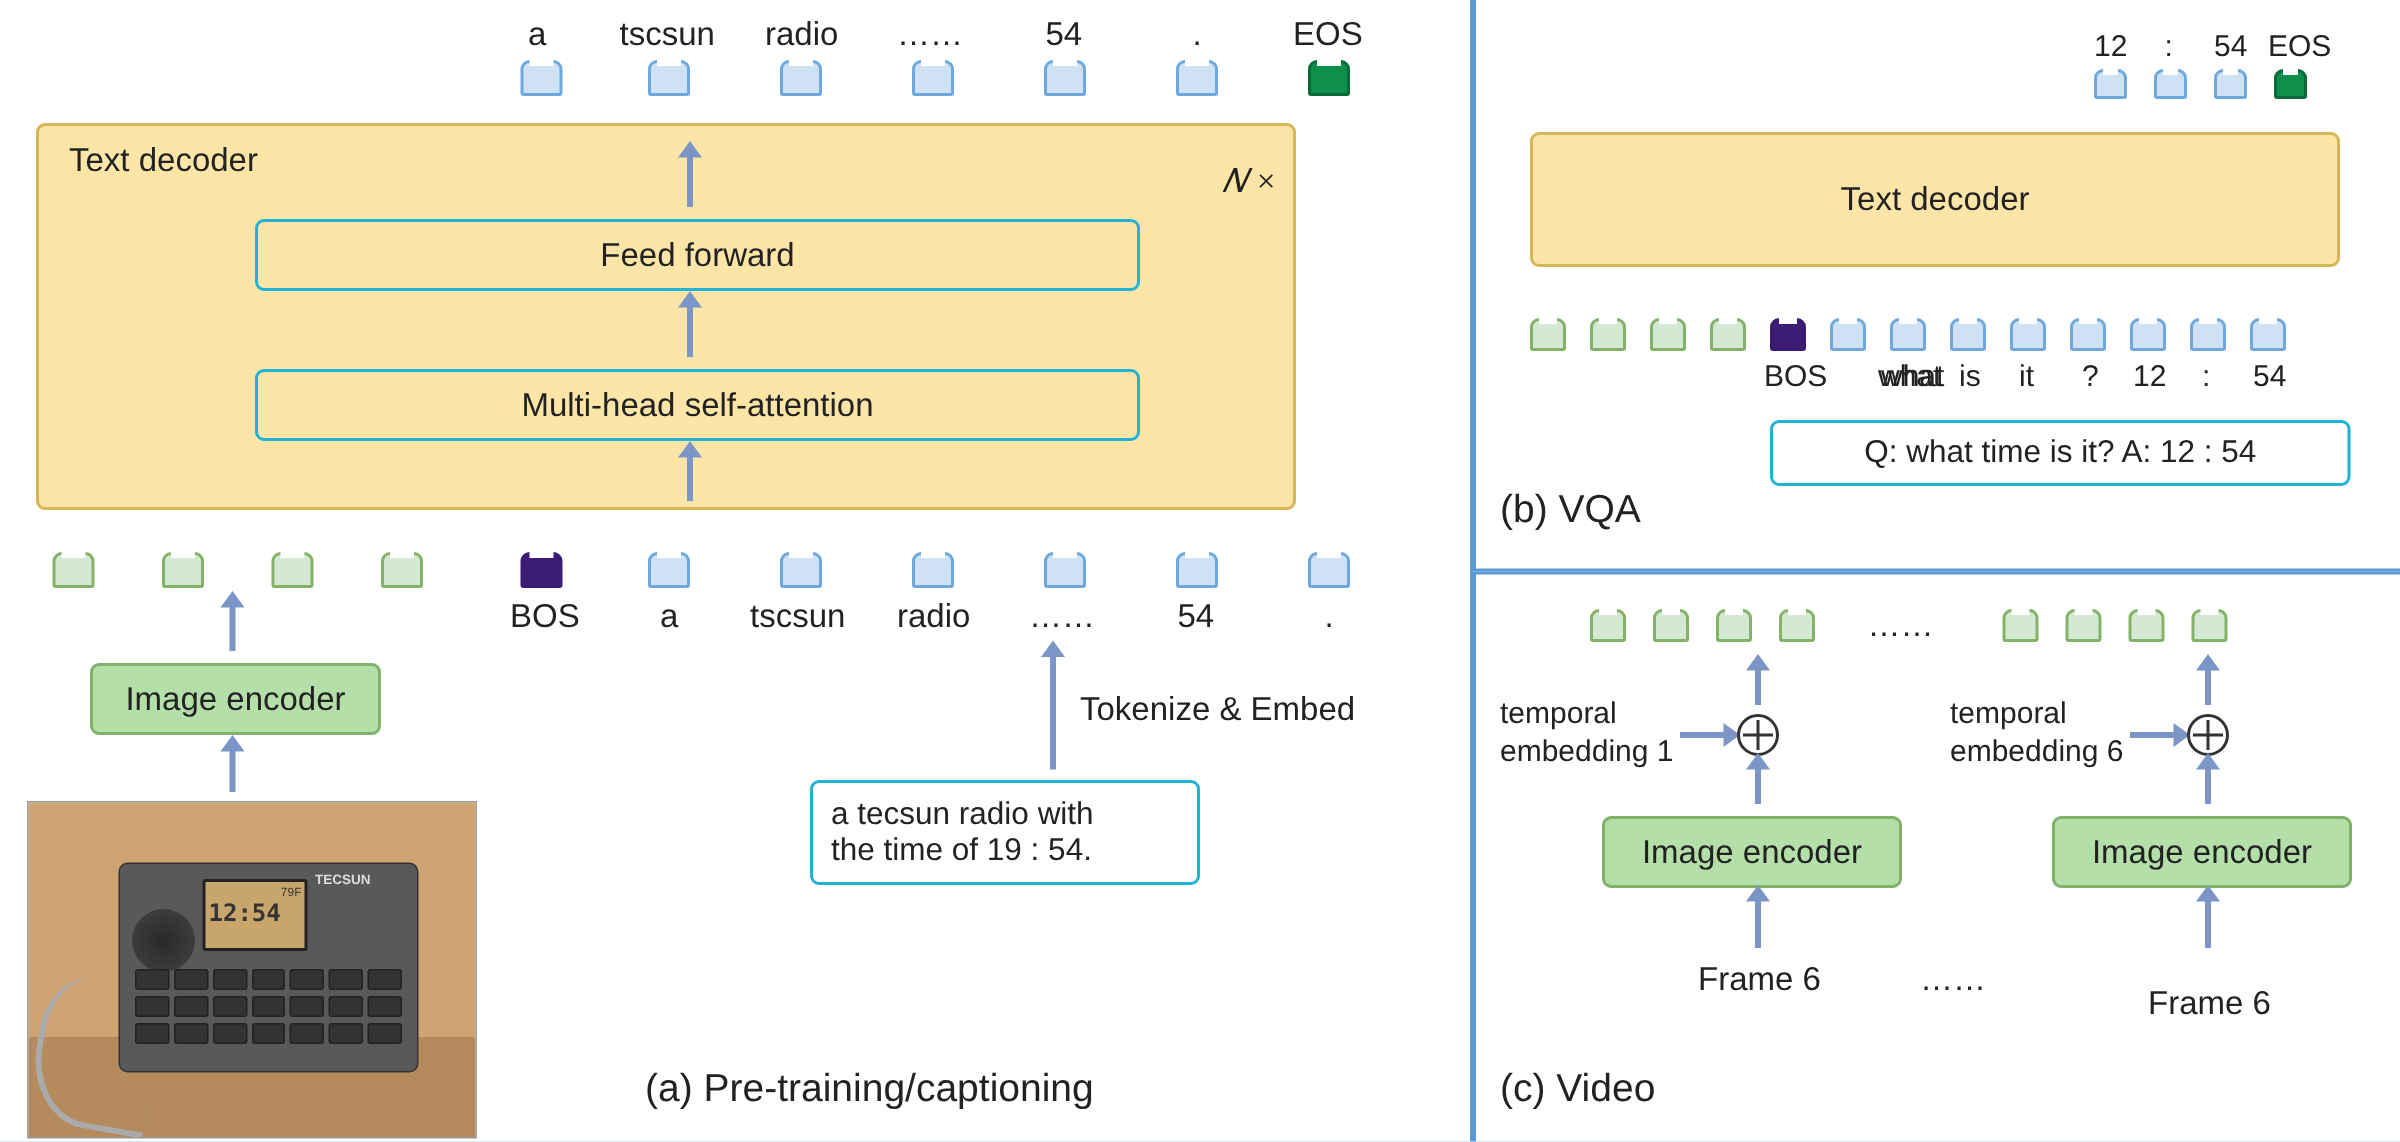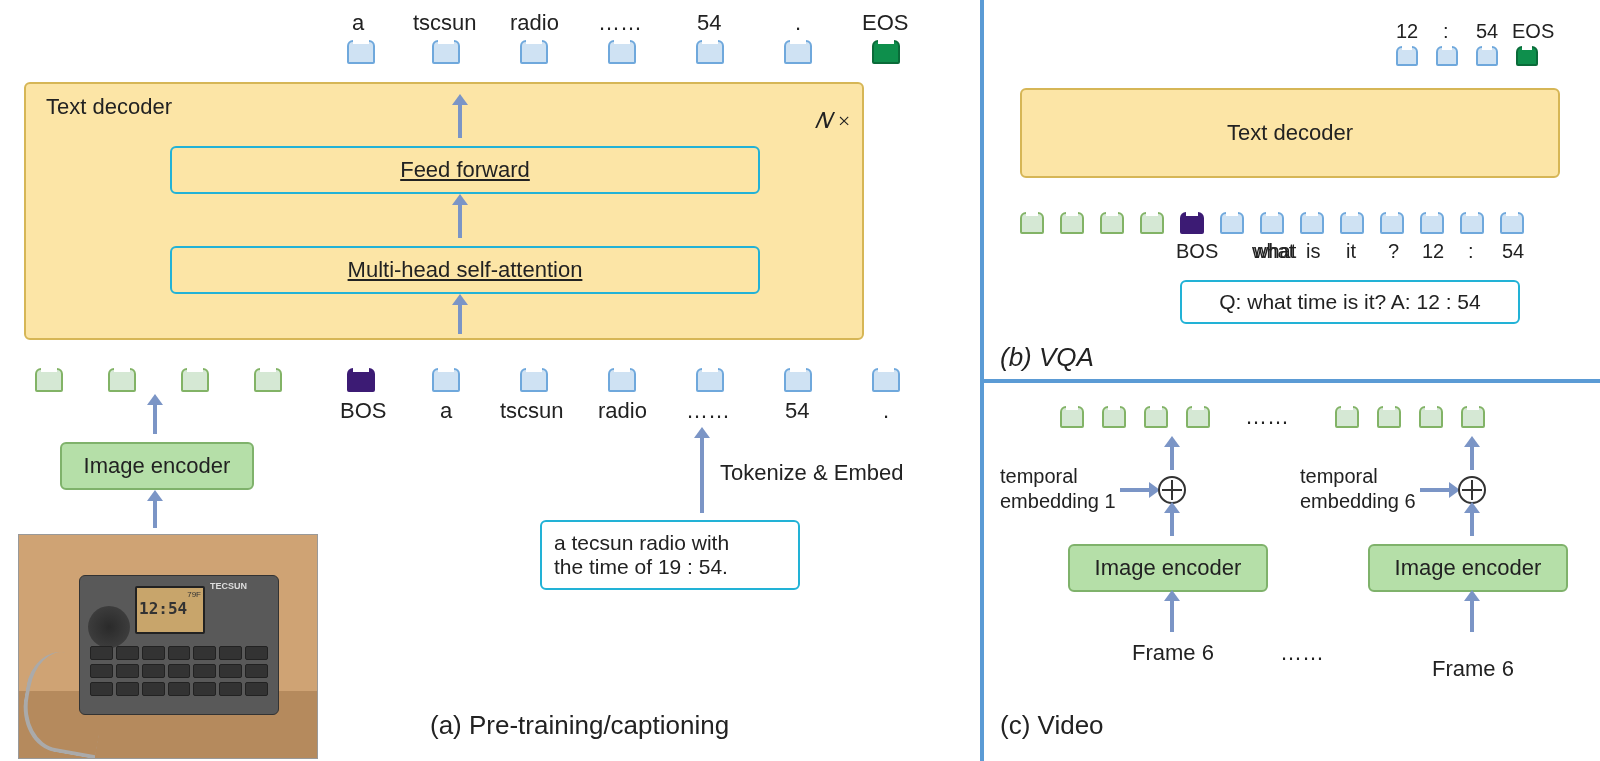--- a/index.html
+++ b/index.html
@@ -14,21 +14,21 @@
   .tok-eos   { background: #0e8f4c; border-color: #0a6b39; }
   .tok-small { width: 22px; height: 20px; }
   .tok-mid   { width: 24px; height: 22px; }
   .lbl { font-size: 22px; position: absolute; white-space: nowrap; }
   .lbl-sm { font-size: 20px; }
   .caption { font-size: 26px; position: absolute; }
   .block { border: 2px solid; border-radius: 6px; display: flex; align-items: center; justify-content: center; position: absolute; font-size: 22px; }
   .block-yellow { background: #fce5a6; border-color: #d6b656; }
   .block-green  { background: #b5dfa8; border-color: #7fb26b; }
   .block-cyanbd { background: #fff; border-color: #22b2d6; }
-  .inner-block { border: 2.5px solid #22b2d6; border-radius: 6px; position: absolute; display: flex; align-items: center; justify-content: center; font-size: 22px; background: #fce5a6; text-decoration: underline; }
+  .inner-block { border: 2.5px solid #22b2d6; border-radius: 6px; position: absolute; display: flex; align-items: center; justify-content: center; font-size: 22px; background: #fce5a6; }
   
   .arrow { position: absolute; background: #7b95c6; }
   .arrow-v { width: 4px; }
   .arrow-v::after { content: ""; position: absolute; left: -6px; top: -10px; border-left: 8px solid transparent; border-right: 8px solid transparent; border-bottom: 11px solid #7b95c6; }
   .arrow-h { height: 4px; }
   .arrow-h::after { content: ""; position: absolute; top: -6px; right: -10px; border-top: 8px solid transparent; border-bottom: 8px solid transparent; border-left: 11px solid #7b95c6; }
   .circle-plus { width: 28px; height: 28px; border: 2px solid #333; border-radius: 50%; position: absolute; background: #fff; }
   .circle-plus::before, .circle-plus::after { content: ""; position: absolute; background: #333; }
   .circle-plus::before { left: 50%; top: 2px; bottom: 2px; width: 2px; transform: translateX(-50%); }
   .circle-plus::after  { top: 50%; left: 2px; right: 2px; height: 2px; transform: translateY(-50%); }
@@ -185,25 +185,25 @@
 <span class="lbl lbl-sm" style="left:1176px; top:240px;">BOS</span>
 <span class="lbl lbl-sm" style="left:1252px; top:240px;">what</span>
 <span class="lbl lbl-sm" style="left:1254px; top:240px;">what</span>
 <span class="lbl lbl-sm" style="left:1306px; top:240px;">is</span>
 <span class="lbl lbl-sm" style="left:1346px; top:240px;">it</span>
 <span class="lbl lbl-sm" style="left:1388px; top:240px;">?</span>
 <span class="lbl lbl-sm" style="left:1422px; top:240px;">12</span>
 <span class="lbl lbl-sm" style="left:1468px; top:240px;">:</span>
 <span class="lbl lbl-sm" style="left:1502px; top:240px;">54</span>
 
-<div class="block block-cyanbd" style="left:1180px; top:280px; width:340px; height:44px; font-size:21px;">
+<div class="block block-cyanbd" style="left:1180px; top:280px; width:387px; height:44px; font-size:21px;">
   <span>Q: what time is it? A: 12 : 54</span>
 </div>
 
-<span class="caption" style="left:1000px; top:342px;font-style:italic;">(b) VQA</span>
+<span class="caption" style="left:1000px; top:324px;">(b) VQA</span>
 
 <div class="tok tok-green tok-mid" style="position:absolute; left:1060px; top:406px;"></div>
 <div class="tok tok-green tok-mid" style="position:absolute; left:1102px; top:406px;"></div>
 <div class="tok tok-green tok-mid" style="position:absolute; left:1144px; top:406px;"></div>
 <div class="tok tok-green tok-mid" style="position:absolute; left:1186px; top:406px;"></div>
 <span class="lbl" style="left:1245px; top:404px;">……</span>
 <div class="tok tok-green tok-mid" style="position:absolute; left:1335px; top:406px;"></div>
 <div class="tok tok-green tok-mid" style="position:absolute; left:1377px; top:406px;"></div>
 <div class="tok tok-green tok-mid" style="position:absolute; left:1419px; top:406px;"></div>
 <div class="tok tok-green tok-mid" style="position:absolute; left:1461px; top:406px;"></div>

